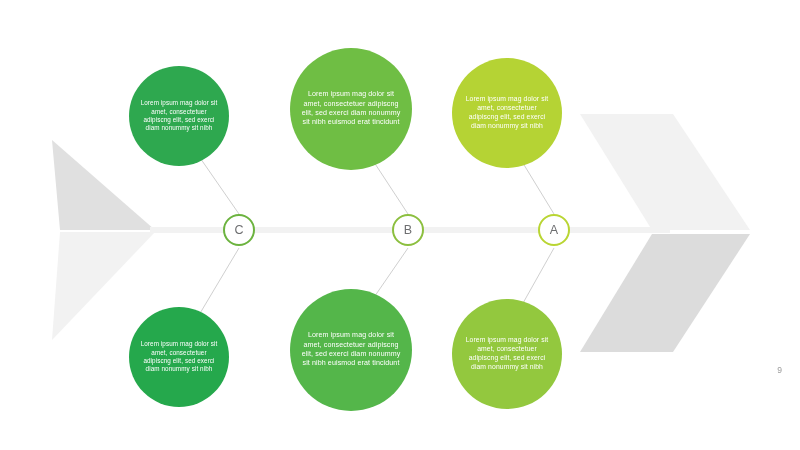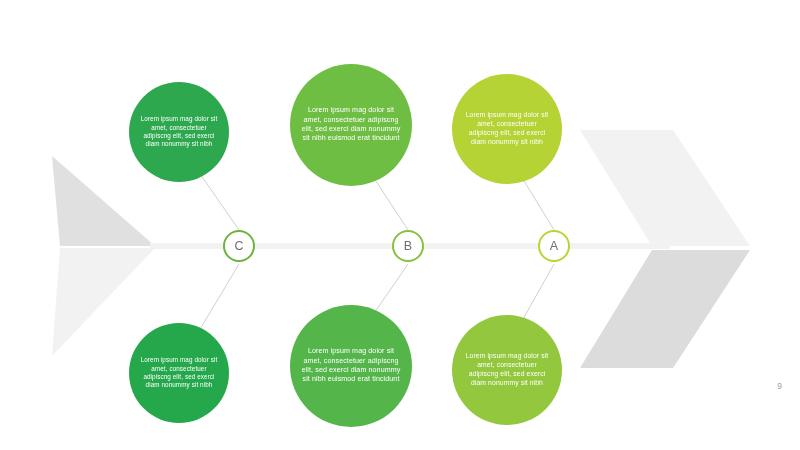--- a/index.html
+++ b/index.html
@@ -10,21 +10,21 @@
   body {
     width: 800px;
     height: 450px;
     position: relative;
     overflow: hidden;
     font-family: "Liberation Sans", sans-serif;
   }
 
   #slide {
     position: absolute;
-    left: 0; top: 16px;
+    left: 0; top: 0;
     width: 800px;
     height: 388px;
     background: #ffffff;
   }
 
   
   #diagram {
     position: absolute;
     left: 0; top: 0;
     width: 800px;

